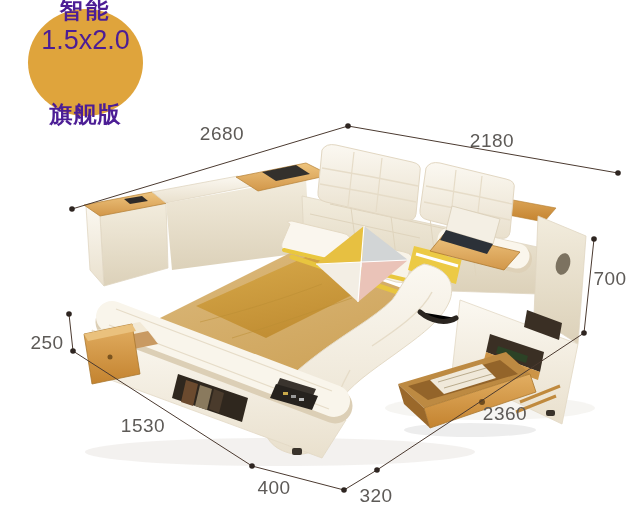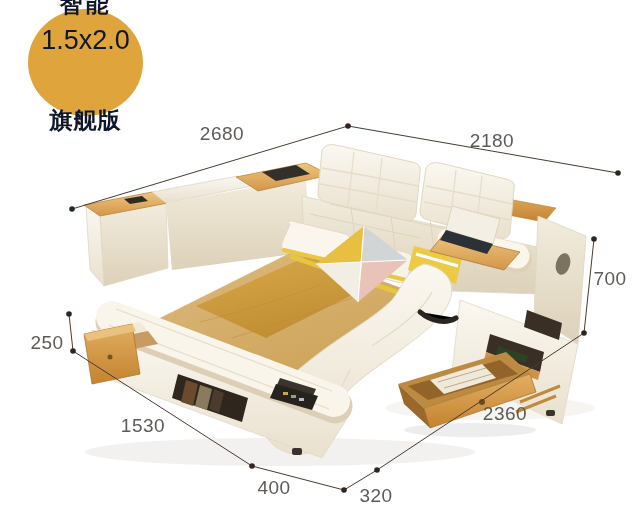--- a/index.html
+++ b/index.html
@@ -4,24 +4,24 @@
 <style>
   html,body{margin:0;padding:0;background:#fff;}
   .stage{
     position:relative;width:640px;height:518px;background:#ffffff;overflow:hidden;
     font-family:"Liberation Sans", sans-serif;
   }
   .badge{
     position:absolute;left:28px;top:9px;width:115px;height:107px;
     background:#dfa43c;border-radius:50%;
     display:flex;flex-direction:column;align-items:center;justify-content:center;
-    color:#0f172a;text-align:center;line-height:1.12;
+    color:#4c1d95;text-align:center;line-height:1.12;
   }
   .badge .l1{font-size:23px;font-weight:bold;letter-spacing:3px;}
-  .badge .l2{font-size:27px;font-weight:normal;letter-spacing:0px;margin:8px 0;}
+  .badge .l2{font-size:27px;font-weight:normal;letter-spacing:0px;margin:2px 0;}
   .badge .l3{font-size:23px;font-weight:bold;letter-spacing:1px;margin-top:44px;}
   svg{position:absolute;left:0;top:0;}
   .dim-label{
     font-family:"Liberation Sans", sans-serif;
     font-size:19px;fill:#5d5a57;letter-spacing:0.5px;
   }
 </style>
 </head>
 <body>
 

